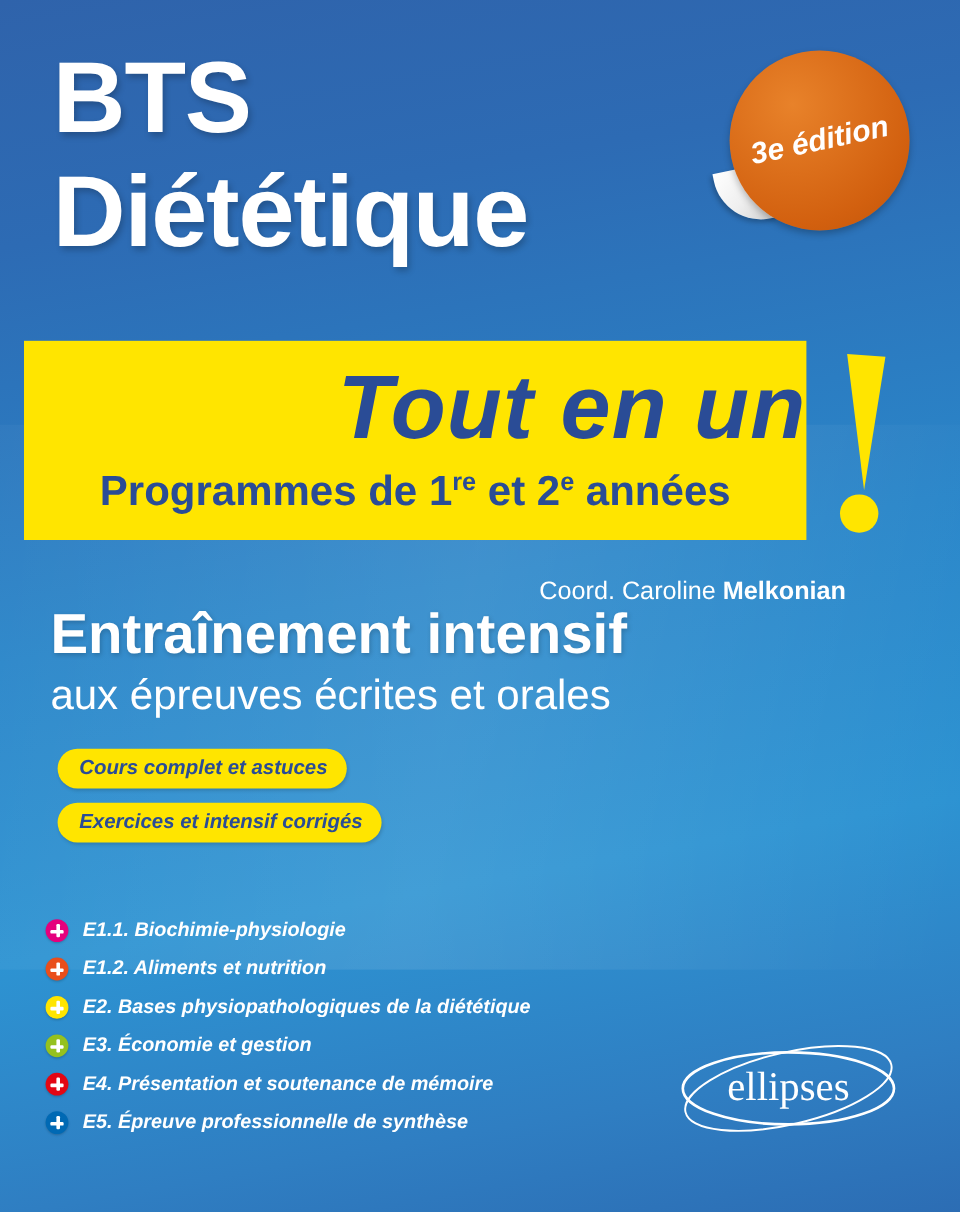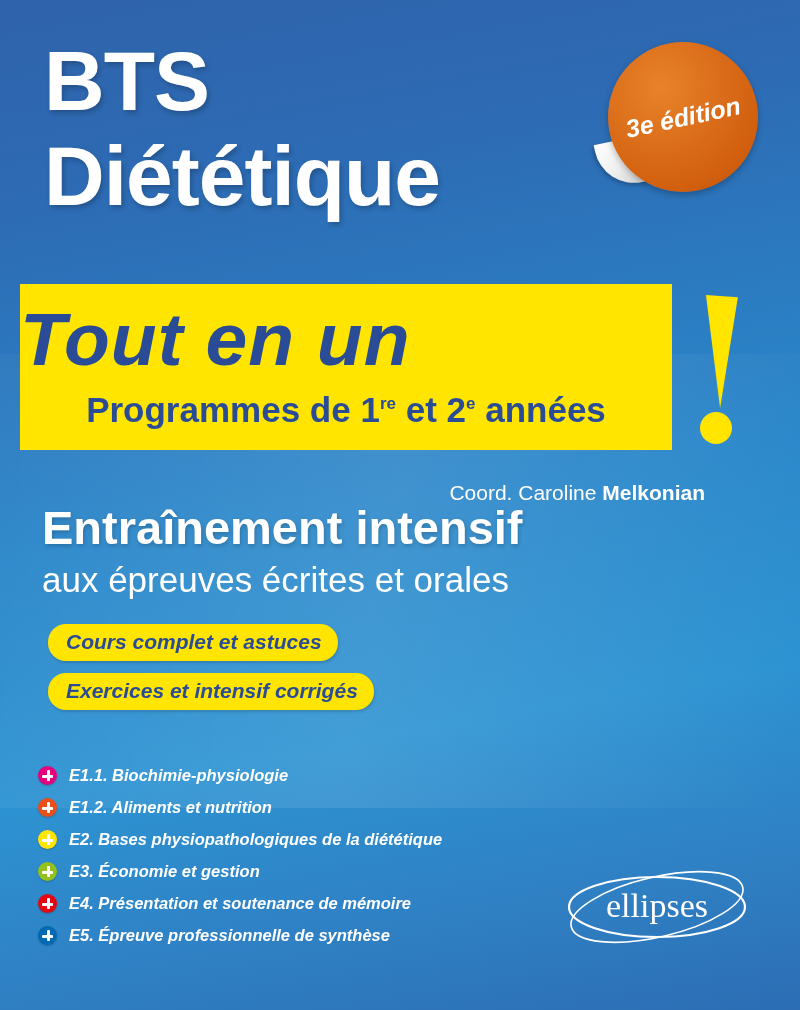--- a/index.html
+++ b/index.html
@@ -99,39 +99,39 @@
     width: 652px;
     height: 166px;
     background: #ffe500;
     z-index: 3;
   }
   .banner-main {
     position: absolute;
     left: 0;
     right: 0;
     top: 12px;
-    text-align: left;
+    text-align: right;
     color: #2a4c96;
     font-size: 75px;
     font-style: italic;
     font-weight: bold;
     letter-spacing: 1px;
   }
   .banner-sub {
     position: absolute;
     left: 0;
     right: 0;
     top: 106px;
     text-align: center;
     color: #2a4c96;
     font-size: 35px;
     font-weight: bold;
   }
   .banner-sub sup {
-    font-size: 17px;
+    font-size: 21px;
     vertical-align: super;
   }
 
   
   .excl {
     position: absolute;
     right: 36px;
     top: 296px;
     z-index: 5;
     width: 70px;
@@ -193,21 +193,21 @@
   
   .features {
     position: absolute;
     left: 48px;
     top: 624px;
     z-index: 4;
   }
   .feature-bar {
     background: #ffe500;
     color: #2a4c96;
-    font-size: 21px;
+    font-size: 17px;
     font-style: italic;
     font-weight: bold;
     padding: 6px 16px 7px 18px;
     margin-bottom: 12px;
     display: inline-block;
     box-shadow: 1px 2px 3px rgba(0,0,0,0.15);
     border-radius: 18px;
   }
   .feature-row { display: block; }
 

